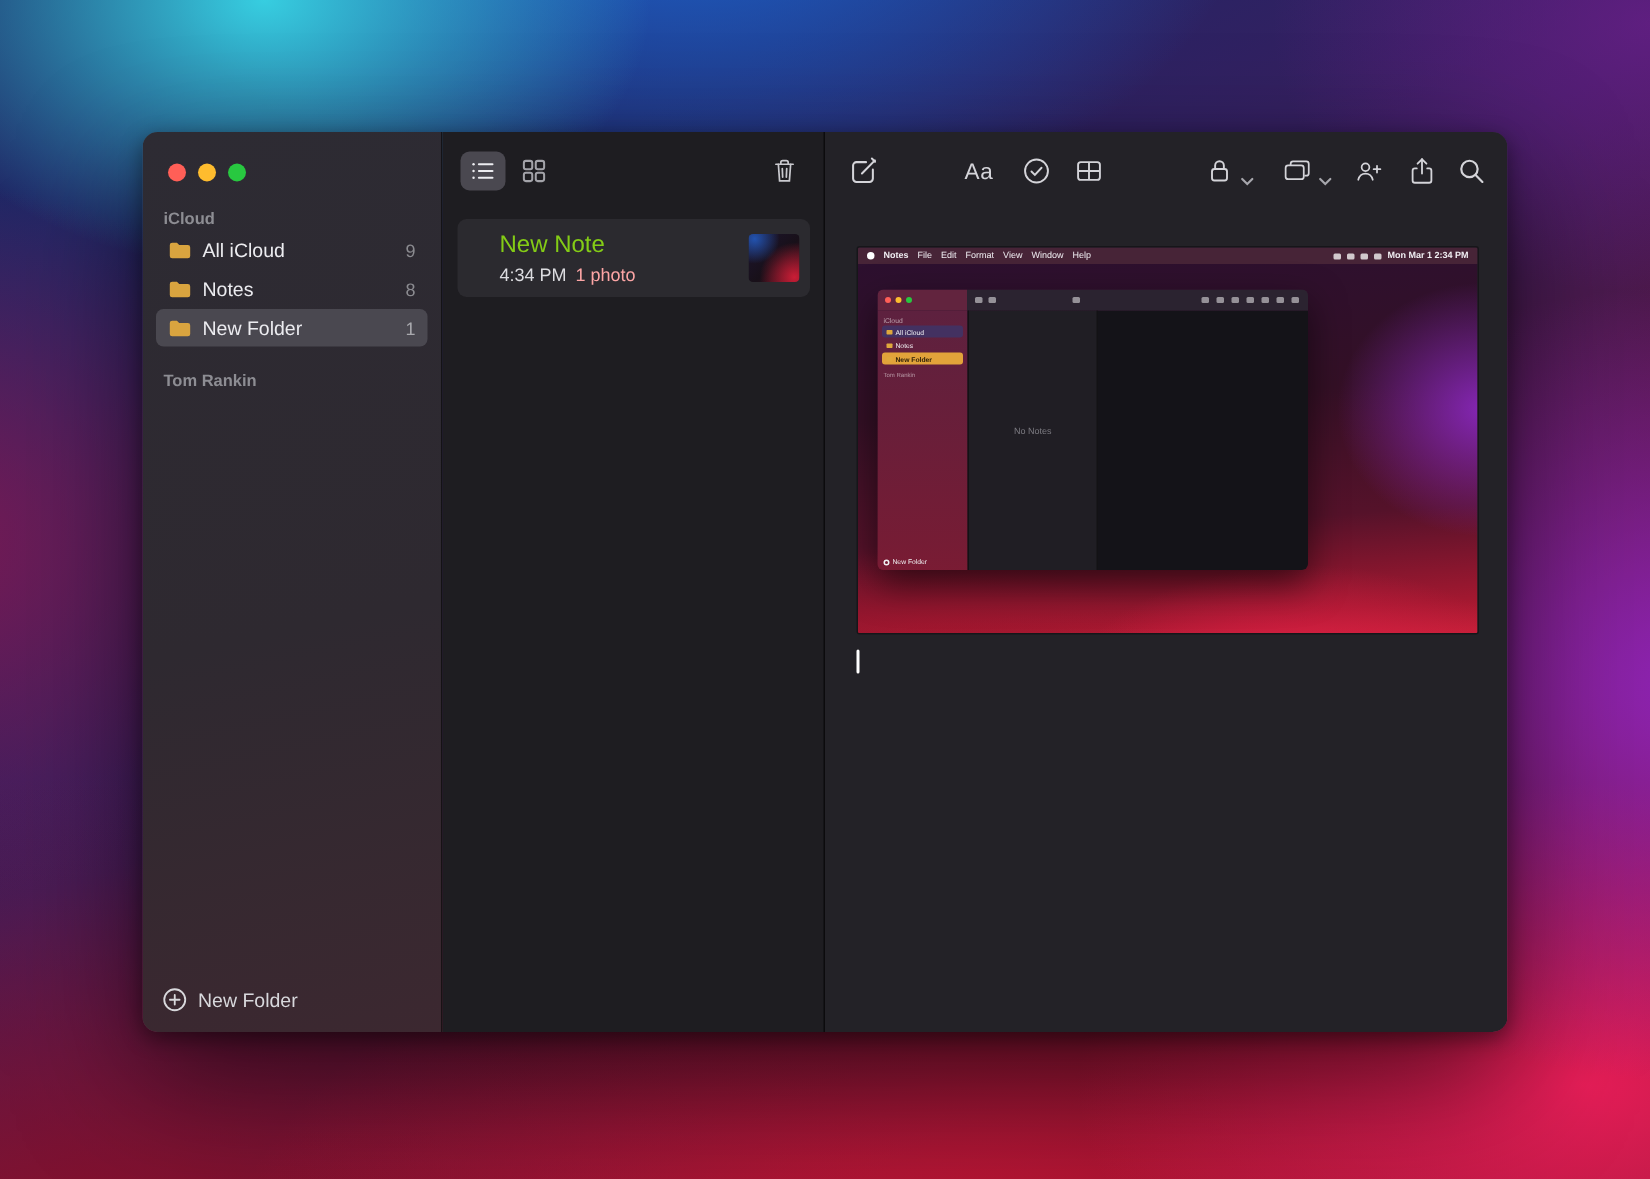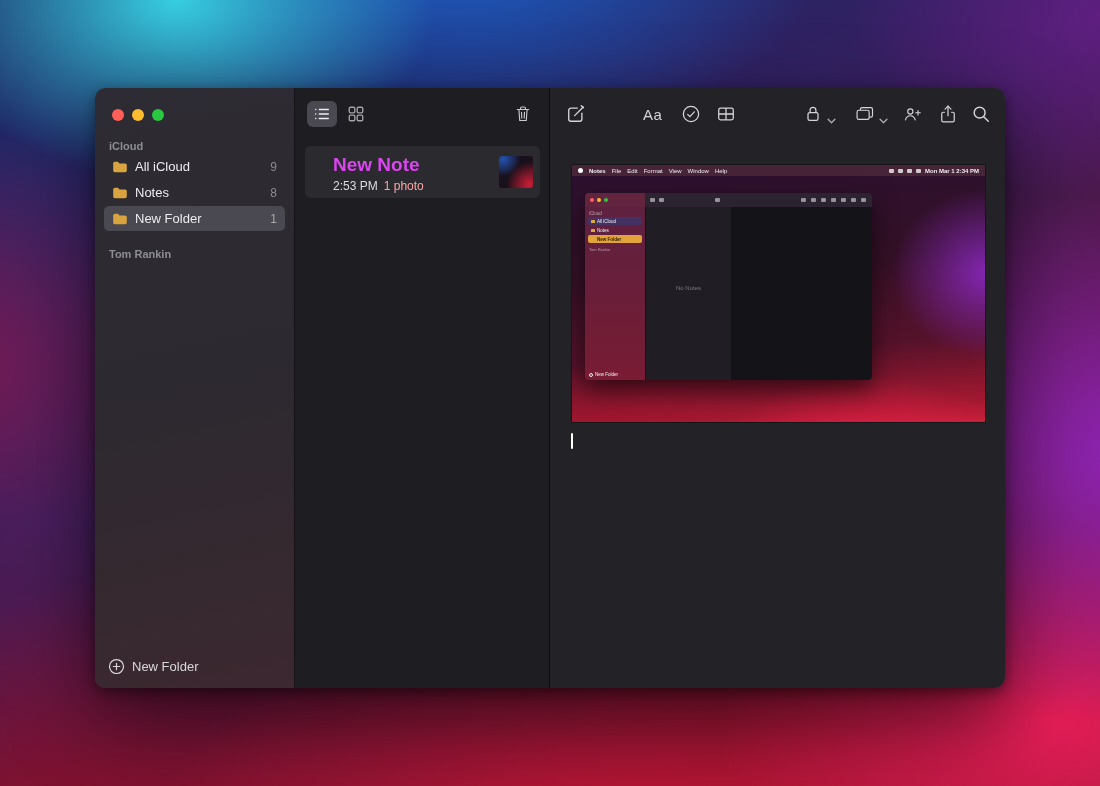--- a/index.html
+++ b/index.html
@@ -46,21 +46,21 @@
 
   
   .list-toolbar{position:absolute;top:13px;left:12px;right:14px;height:26px;display:flex;align-items:center}
   .tool-btn{width:30px;height:26px;display:flex;align-items:center;justify-content:center;
     border-radius:6px;color:#a3a3a9}
   .tool-btn.active{background:#4a4850;color:#ececf0}
   .tool-btn.trash{margin-left:auto;color:#c9c9ce;width:24px}
   .tool-btn svg{width:18px;height:18px}
   .note-card{position:absolute;top:58px;left:10px;width:235px;height:52px;background:#2b2a2f;
     border-radius:6px;padding:9px 8px 0 28px}
-  .note-title{font-size:19px;font-weight:700;color:#d946ef;margin-bottom:4px;line-height:1.1}
+  .note-title{font-size:16px;font-weight:400;color:#84cc16;margin-bottom:4px;line-height:1.1}
   .note-sub{font-size:12px;display:flex;gap:6px;line-height:1.1}
   .note-time{color:#dcdce0}
   .note-meta{color:#fca5a5}
   .note-thumb{position:absolute;right:7px;top:10px;width:34px;height:32px;border-radius:3px;
     background:
       radial-gradient(circle at 12% 10%, rgba(35,90,190,.9), transparent 40%),
       radial-gradient(circle at 90% 90%, rgba(210,30,55,.95), transparent 55%),
       linear-gradient(135deg,#1d1530 0%,#181019 55%,#3c0f1c 100%);}
 
   
@@ -211,21 +211,21 @@
               <path d="M5 5.5l1 13.5h8l1-13.5"></path>
               <path d="M8.2 9l.3 7M11.8 9l-.3 7"></path>
             </svg>
         </span>
       </div>
     </div>
 
     <div class="note-card">
       <div class="note-title">New Note</div>
       <div class="note-sub">
-        <span class="note-time">2:53 PM</span>
+        <span class="note-time">4:34 PM</span>
         <span class="note-meta">1 photo</span>
       </div>
       <div class="note-thumb"></div>
     </div>
   </div>
 
   <div class="pane-right">
     <div class="editor-toolbar">
       <div class="ed-btn" style="left:16px">
         <span style="display:flex">

